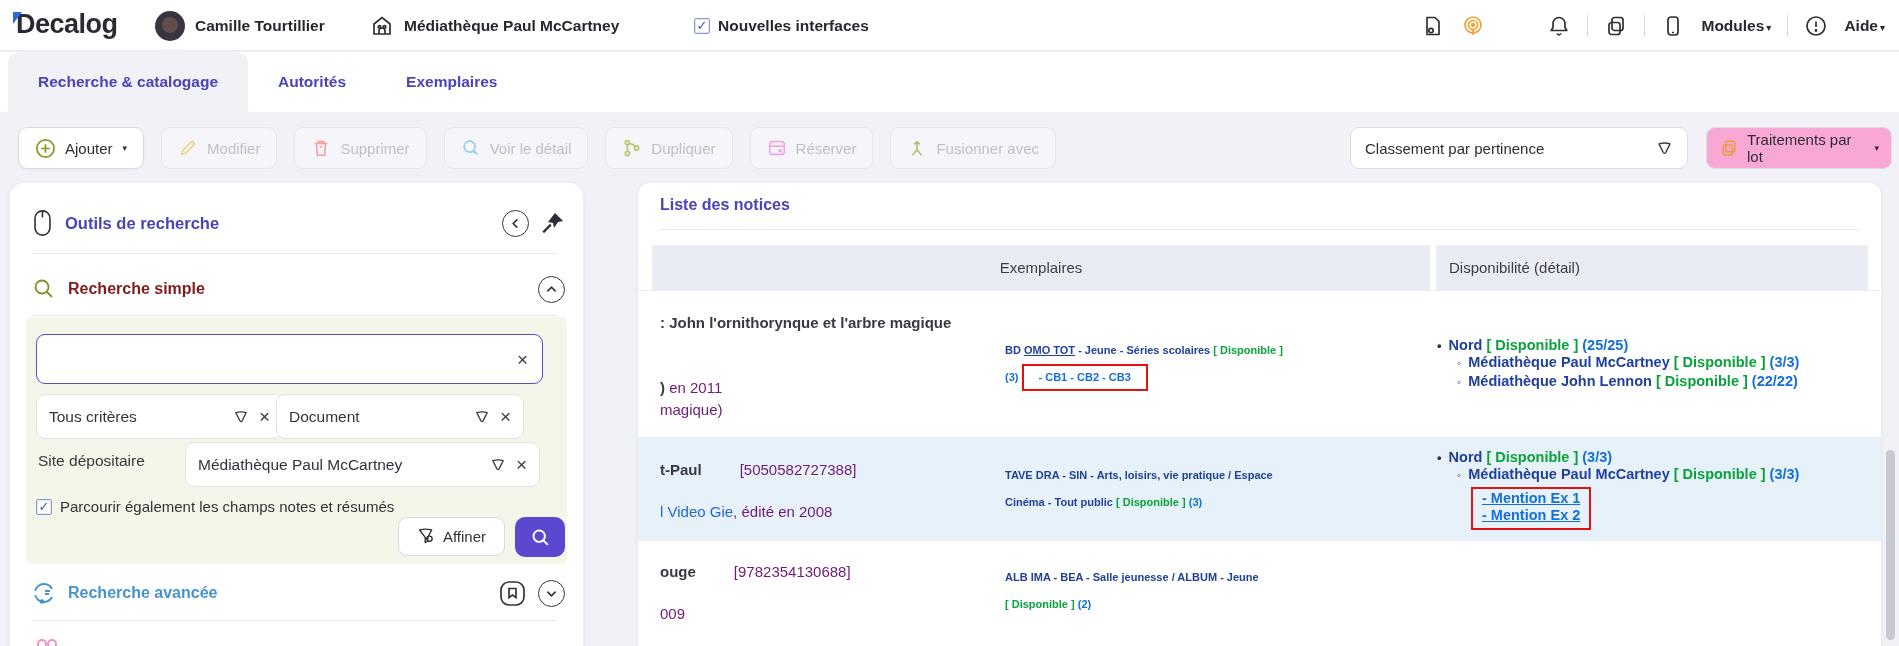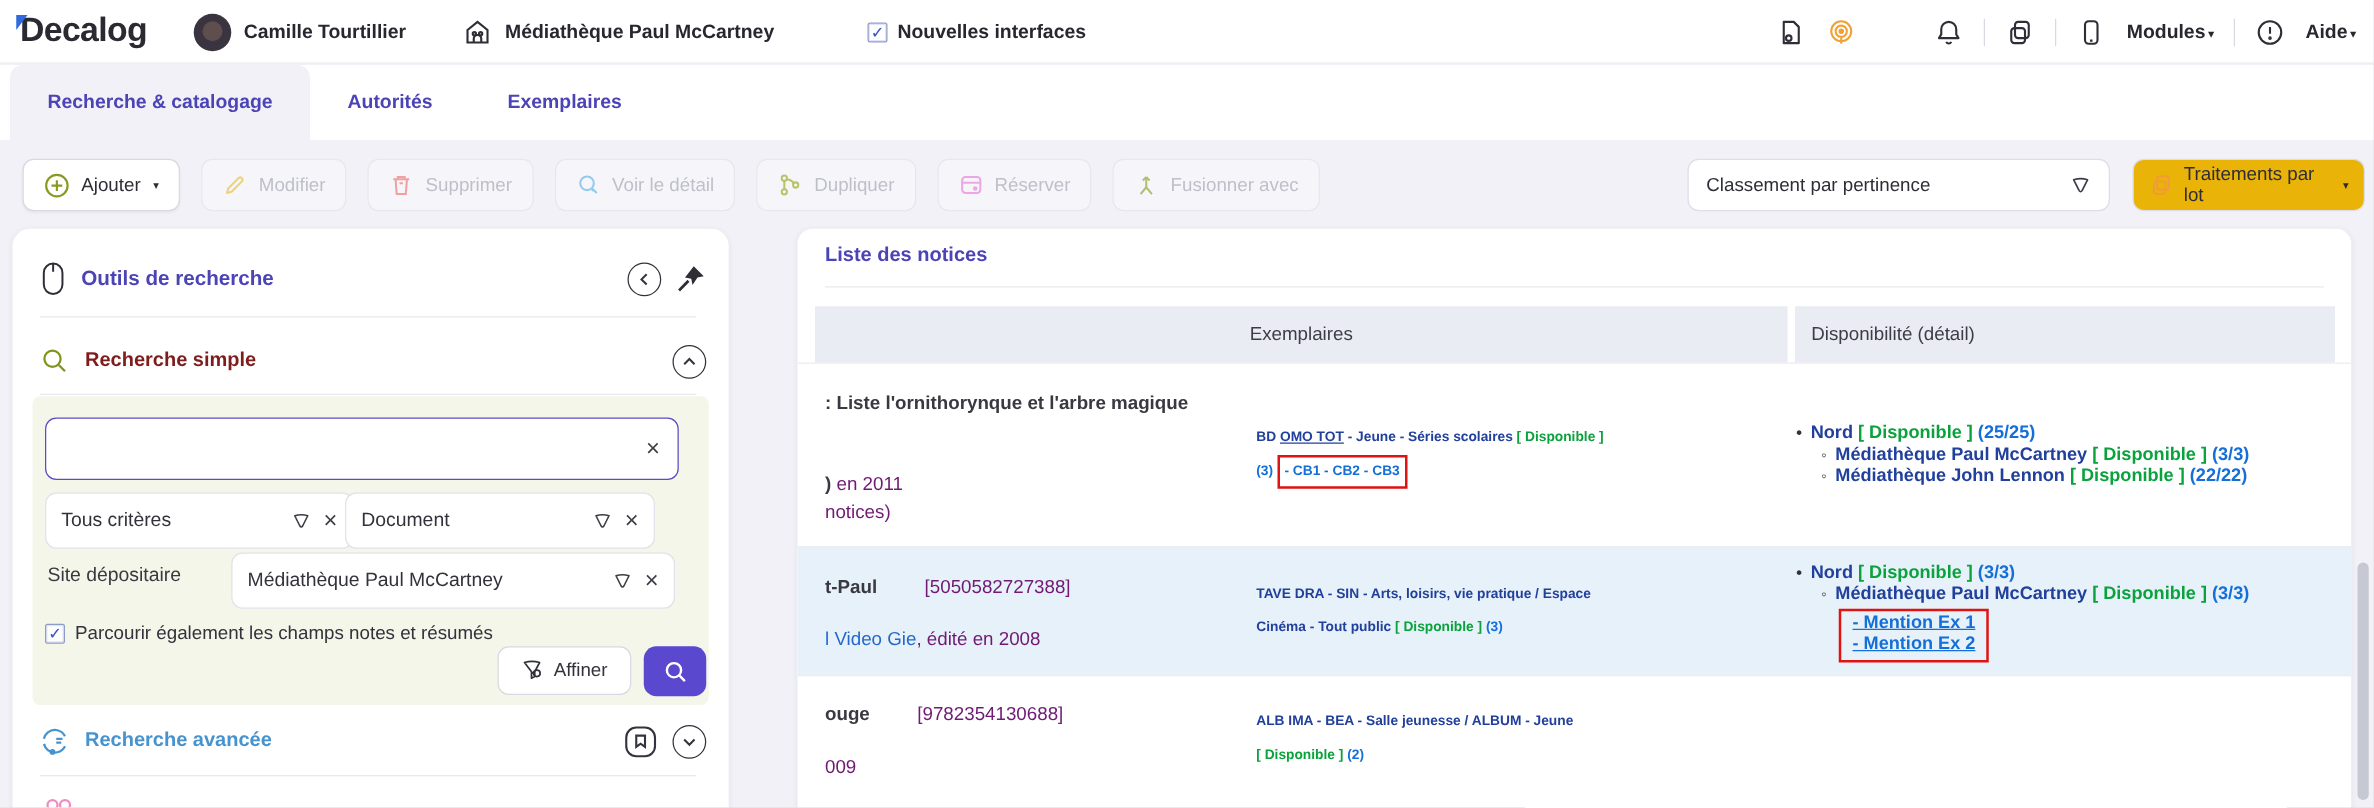--- a/index.html
+++ b/index.html
@@ -33,21 +33,21 @@
   .tab.active { background:#f1f1f7; }
 
   
   #toolbar { position:absolute; left:0; top:112px; width:1899px; height:70px; }
   #tb-left { position:absolute; left:18px; top:15px; display:flex; gap:17px; }
   .btn { height:42px; display:flex; align-items:center; gap:9px; padding:0 16px; border-radius:9px; font-size:15px; background:#f6f6fa; border:1px solid #e7e7ef; color:#bfbfca; }
   .btn.enabled { background:#fff; border:1px solid #d9d9e2; color:#2e2d36; box-shadow:0 1px 2px rgba(40,40,70,.05); cursor:pointer; }
   .btn .bcaret { font-size:9px; color:#2e2d36; margin-left:1px; }
   #sort-select { position:absolute; left:1350px; top:15px; width:338px; height:42px; background:#fff; border:1px solid #dedee7; border-radius:9px; display:flex; align-items:center; padding:0 14px; font-size:15px; color:#2e2d36; cursor:pointer; }
   #sort-select .fspace { flex:1; }
-  #batch-btn { position:absolute; left:1706px; top:15px; width:186px; height:42px; background:#eab308; border:1px solid #dedee7; border-radius:9px; display:flex; align-items:center; gap:8px; padding:0 12px; font-size:15px; color:#2e2d36; cursor:pointer; }
+  #batch-btn { position:absolute; left:1706px; top:15px; width:186px; height:42px; background:#f9a8d4; border:1px solid #dedee7; border-radius:9px; display:flex; align-items:center; gap:8px; padding:0 12px; font-size:15px; color:#2e2d36; cursor:pointer; }
 
   
   #sidebar { position:absolute; left:10px; top:183px; width:573px; height:500px; background:#fff; border-radius:14px; box-shadow:0 1px 5px rgba(40,40,80,.07); }
   .sb-row { position:absolute; left:22px; right:18px; display:flex; align-items:center; gap:12px; }
   .sb-title { font-size:16.5px; font-weight:700; color:#4b43b6; }
   .sb-sub-olive { font-size:16px; font-weight:700; color:#7f1d1d; }
   .sb-sub-blue { font-size:16px; font-weight:700; color:#4693ce; }
   .divider { position:absolute; left:22px; right:26px; height:1px; background:#e7e7ee; }
   .spacer { flex:1; }
   .circle-ic { width:27px; height:27px; border-radius:50%; border:1.6px solid #35343e; display:flex; align-items:center; justify-content:center; cursor:pointer; background:#fff; }
@@ -86,21 +86,21 @@
   .el { font-size:11px; font-weight:700; line-height:27px; white-space:nowrap; }
   .dl { font-size:14.5px; font-weight:700; line-height:17.5px; white-space:nowrap; }
   .dl.lvl2 { padding-left:20px; }
   .blt1 { color:#33323b; margin-right:7px; font-size:13px; }
   .blt2 { color:#33323b; margin-right:7px; font-size:12px; }
   .sb { font-weight:700; color:#3a3942; } .sp { font-weight:400; color:#701a75; }
   .navy { color:#21409c; } .grn { color:#0aa23c; } .blu { color:#1470d8; }
   .lnk { color:#2468cc; font-weight:400; }
   .u { text-decoration:underline; }
   .ml { margin-left:38px; }
-  .redbox-inline { display:inline-block; border:2.4px solid #e01212; padding:0 4px; line-height:23px; }
+  .redbox-inline { display:inline-block; border:2.4px solid #e01212; padding:0 15px; line-height:23px; }
   .redbox-group { border:2.4px solid #e01212; padding:1px 9px 3px; margin:2px 0 0 34px; width:fit-content; }
   #vscroll { position:absolute; left:1886px; top:450px; width:9px; height:190px; background:#c6c8d4; border-radius:5px; }
 </style>
 </head>
 <body>
 
 <div id="app">
 
   <div id="topbar">
     <div class="logo"><span class="flag"></span><span>Decalog</span></div>
@@ -403,23 +403,23 @@
   <div id="main">
     <div id="main-title">Liste des notices</div>
     <div id="main-div"></div>
     <div id="thead">
       <div class="hcell" id="hcell-ex">Exemplaires</div>
       <div class="hcell" id="hcell-dispo">Disponibilité (détail)</div>
     </div>
     <div id="rows">
         <div class="row" style="height: 147px;">
           <div class="rcol col-l">
-            <div class="ll"><span class="sb">: Liste l'ornithorynque et l'arbre magique</span></div>
+            <div class="ll"><span class="sb">: John l'ornithorynque et l'arbre magique</span></div>
             <div class="ll g2"><span class="sb">)</span><span class="sp"> en 2011</span></div>
-            <div class="ll"><span class="sp">notices)</span></div>
+            <div class="ll"><span class="sp">magique)</span></div>
           </div>
           <div class="rcol col-e">
             <div class="el"><span class="navy">BD </span><span class="navy u">OMO TOT</span><span class="navy"> - Jeune - Séries scolaires </span><span class="grn">[ Disponible ]</span></div>
             <div class="el"><span class="blu">(3) </span><span class="redbox-inline"><span class="blu">- CB1 - CB2 - CB3</span></span></div>
           </div>
           <div class="rcol col-d">
             <div class="dl lvl1"><span class="blt1">•</span><span class="navy">Nord </span><span class="grn">[ Disponible ] </span><span class="blu">(25/25)</span></div>
             <div class="dl lvl2"><span class="blt2">◦</span><span class="navy">Médiathèque Paul McCartney </span><span class="grn">[ Disponible ] </span><span class="blu">(3/3)</span></div>
             <div class="dl lvl2"><span class="blt2">◦</span><span class="navy">Médiathèque John Lennon </span><span class="grn">[ Disponible ] </span><span class="blu">(22/22)</span></div>
           </div>

